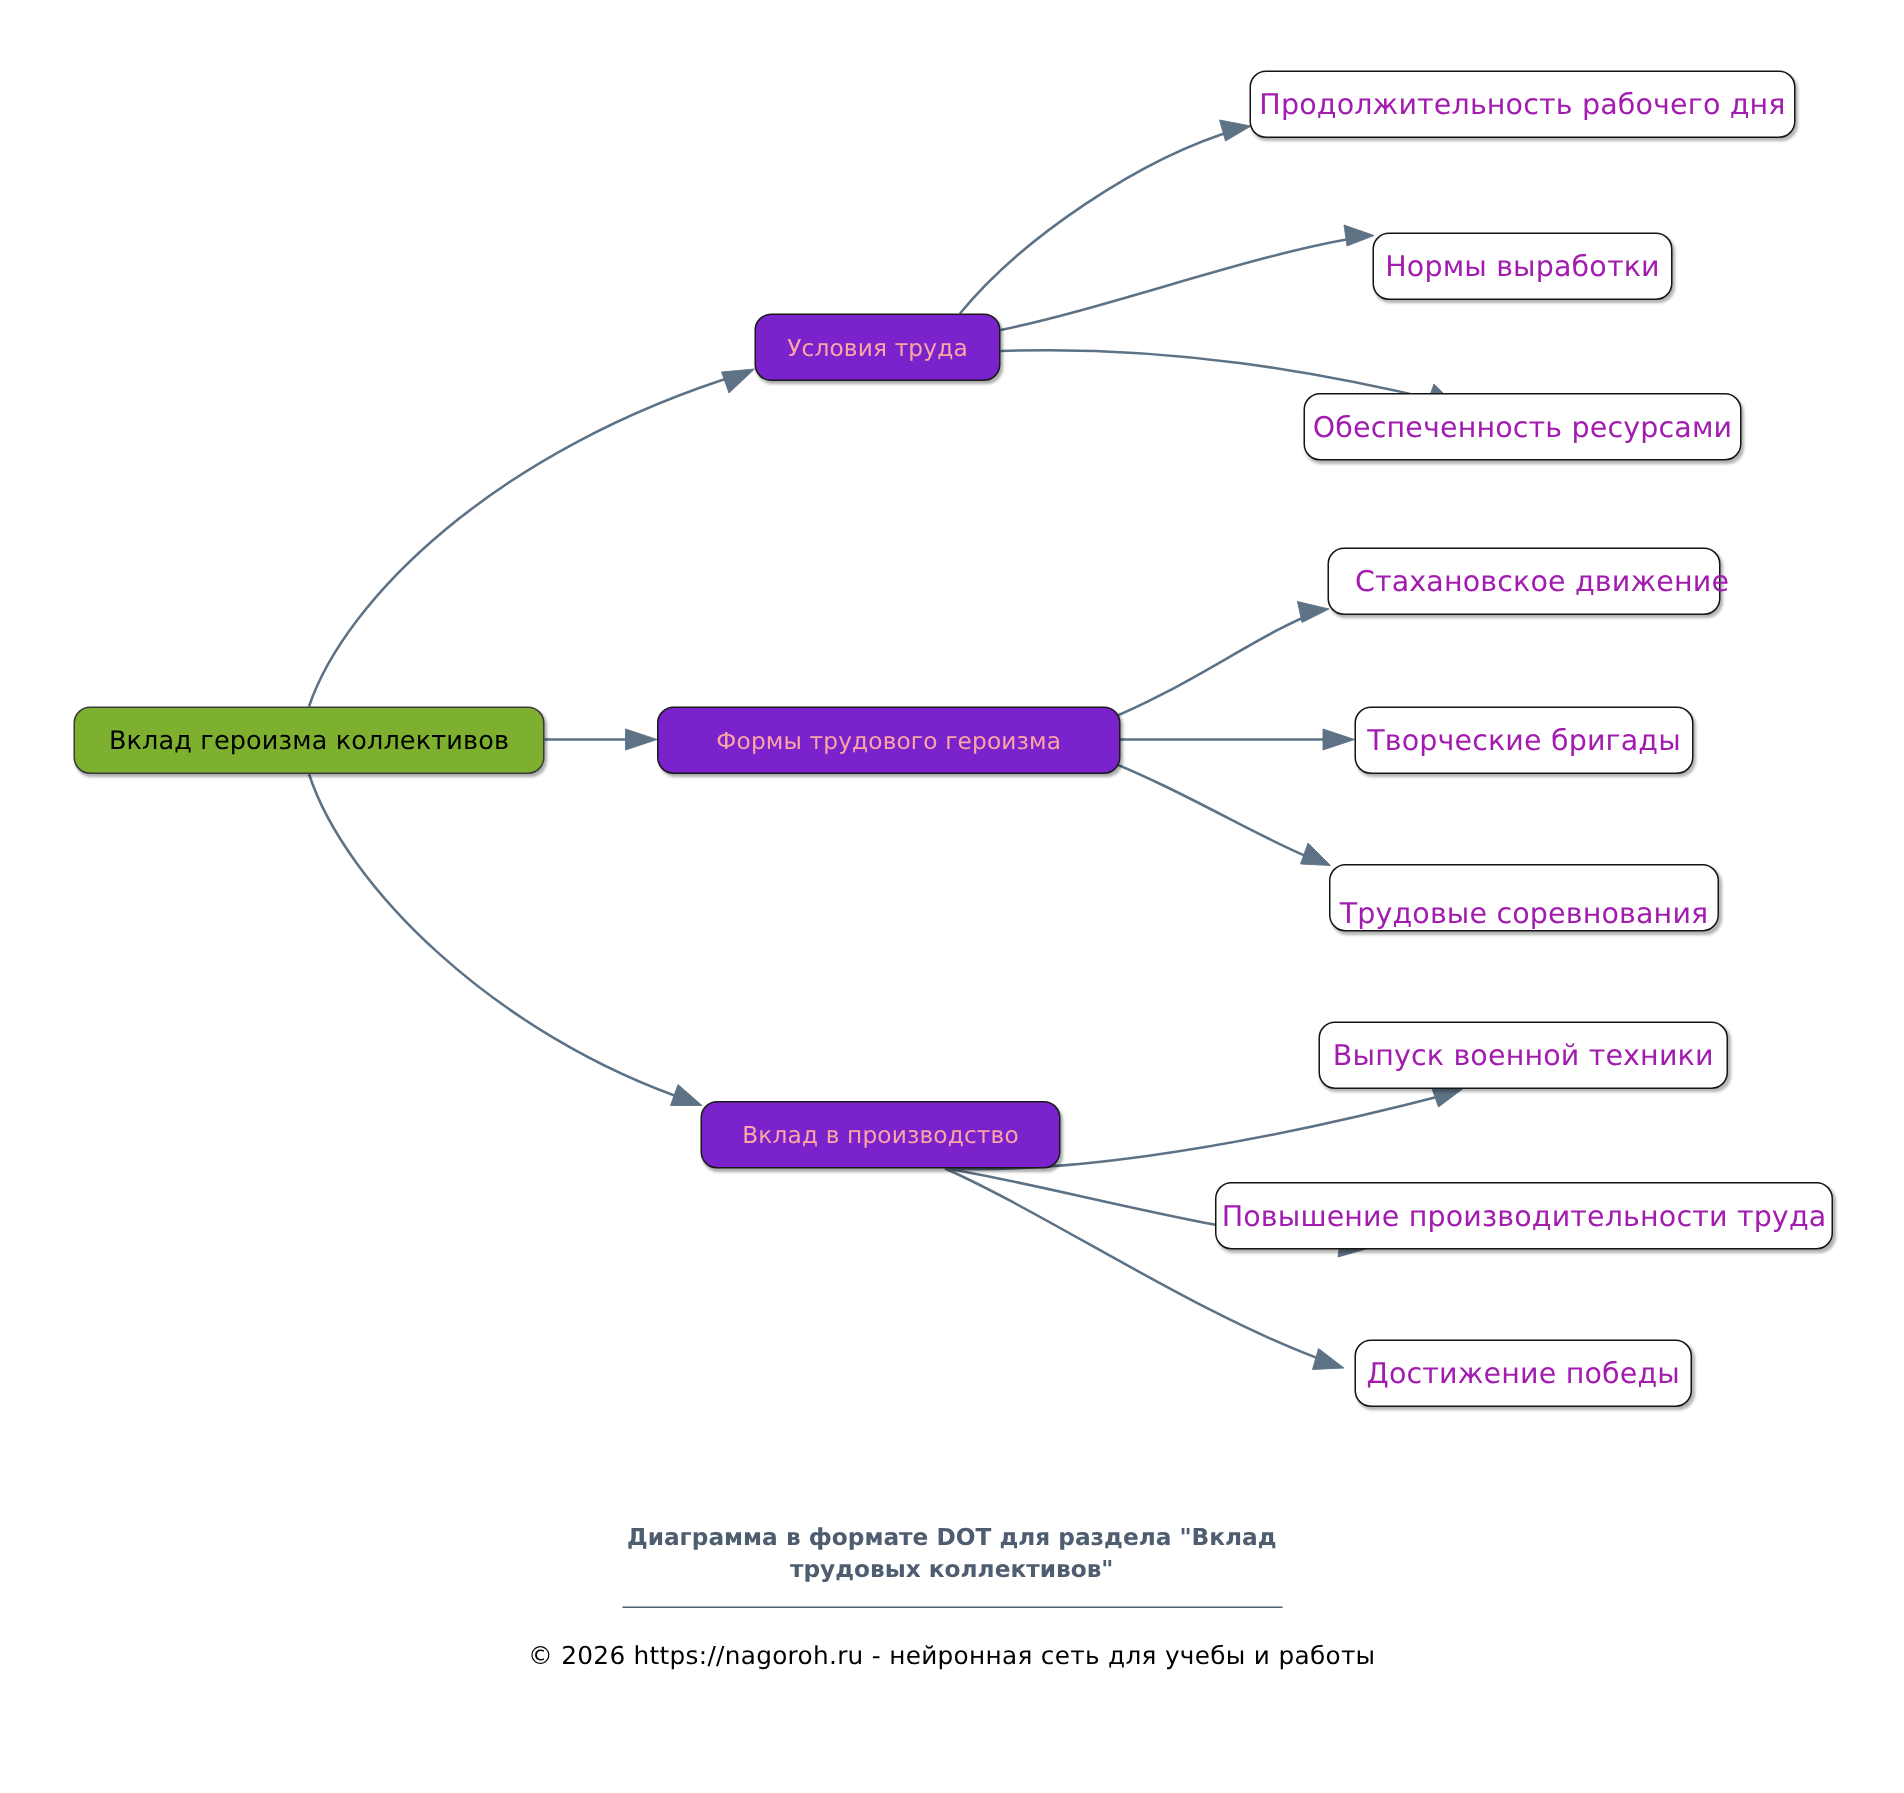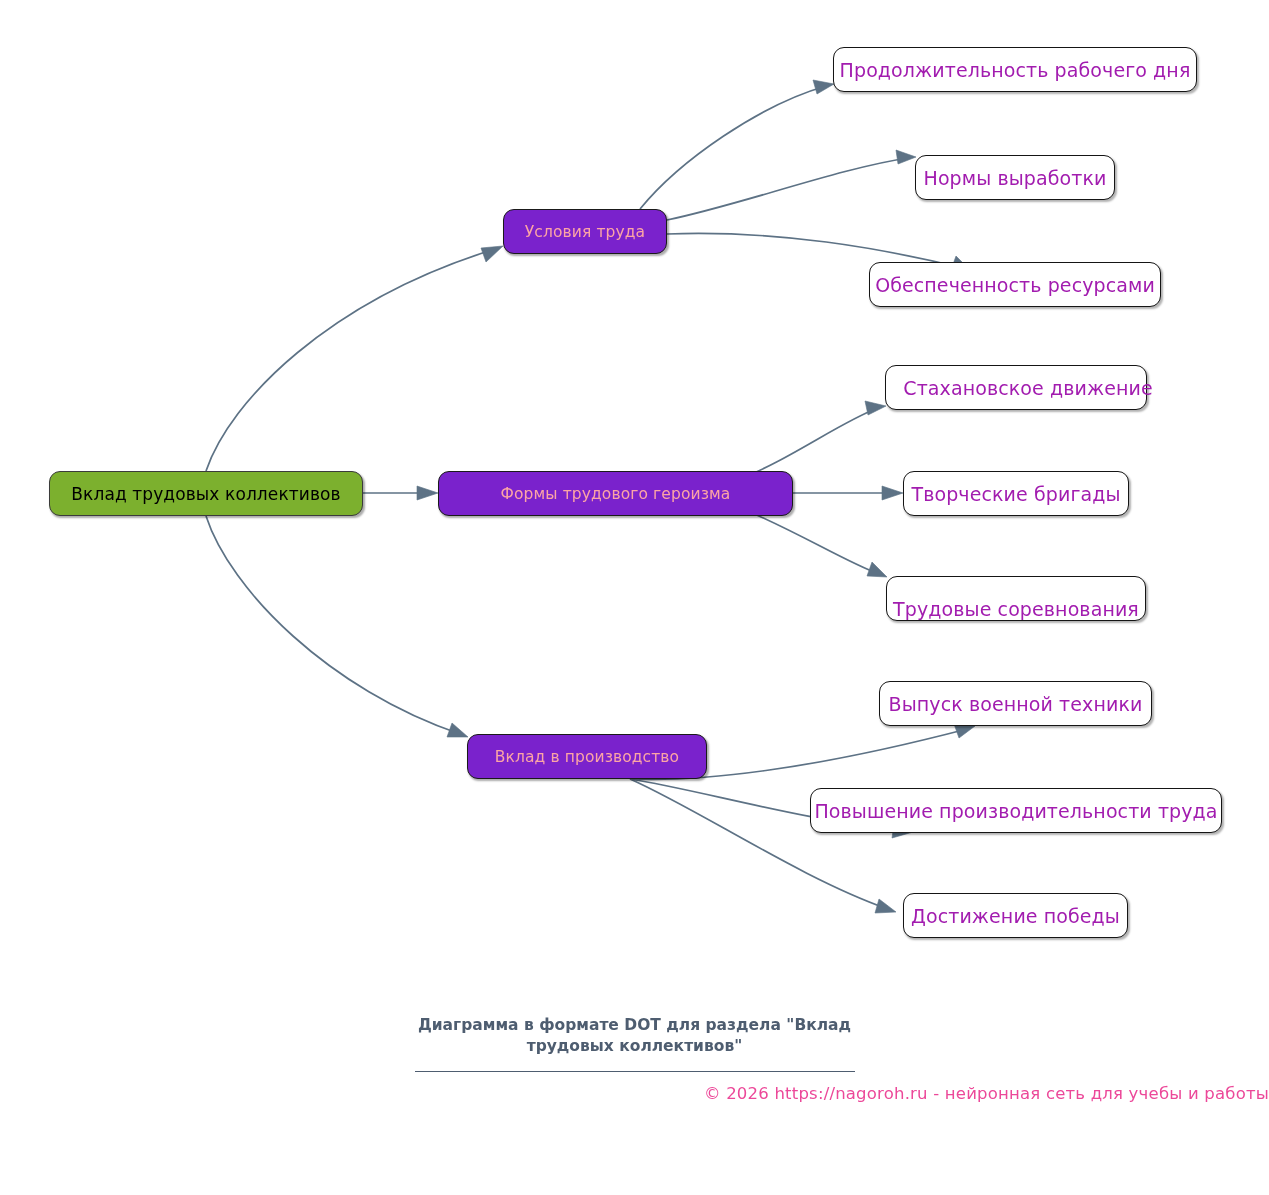--- a/index.html
+++ b/index.html
@@ -76,25 +76,24 @@
     margin: 0 auto;
     width: 500px;
   }
   .footer-rule {
     width: 440px;
     height: 0;
     margin: 14px auto 0 auto;
     border-top: 1.4px solid #4e5d70;
   }
   .footer-credit {
-    margin-top: 12px;
+    margin-top: 22px;
     font-size: 16.5px;
-    color: #ec4899;
+    color: #000000;
     letter-spacing: 0.2px;
-    text-align: right;
   }
 </style>
 </head>
 <body>
 
 <svg id="canvas" viewBox="0 0 1269 1195" xmlns="http://www.w3.org/2000/svg">
 
   <g>
     <path class="edge-path" d="M206,471 C230,400 330,300 495,249"></path>
     <polygon class="edge-head" points="503,246 481,248 486,262"></polygon>
@@ -144,37 +143,37 @@
     <path class="edge-path" d="M630,779 C700,790 800,820 905,831"></path>
     <polygon class="edge-head" points="913,832 894,824 892,838"></polygon>
   </g>
   <g>
     <path class="edge-path" d="M630,779 C700,810 800,878 888,909"></path>
     <polygon class="edge-head" points="896,912 879,899 875,913"></polygon>
   </g>
 </svg>
 
 <div class="node node-root" style="left:49px; top:471px; width:314px; height:45px;">
-  <span>Вклад трудовых коллективов</span>
+  <span>Вклад героизма коллективов</span>
 </div>
 
 <div class="node node-branch" style="left:503px; top:209px; width:164px; height:45px;">
   <span>Условия труда</span>
 </div>
 <div class="node node-leaf" style="left:833px; top:47px; width:364px; height:45px;">
   <span>Продолжительность рабочего дня</span>
 </div>
 <div class="node node-leaf" style="left:915px; top:155px; width:200px; height:45px;">
   <span>Нормы выработки</span>
 </div>
 <div class="node node-leaf" style="left:869px; top:262px; width:292px; height:45px;">
   <span>Обеспеченность ресурсами</span>
 </div>
 
-<div class="node node-branch" style="left:438px; top:471px; width:355px; height:45px;">
+<div class="node node-branch" style="left:438px; top:471px; width:309px; height:45px;">
   <span>Формы трудового героизма</span>
 </div>
 <div class="node node-leaf" style="left:885px; top:365px; width:262px; height:45px;padding-left:24px;">
   <span>Стахановское движение</span>
 </div>
 <div class="node node-leaf" style="left:903px; top:471px; width:226px; height:45px;">
   <span>Творческие бригады</span>
 </div>
 <div class="node node-leaf" style="left:886px; top:576px; width:260px; height:45px;align-items:flex-end;">
   <span>Трудовые соревнования</span>

